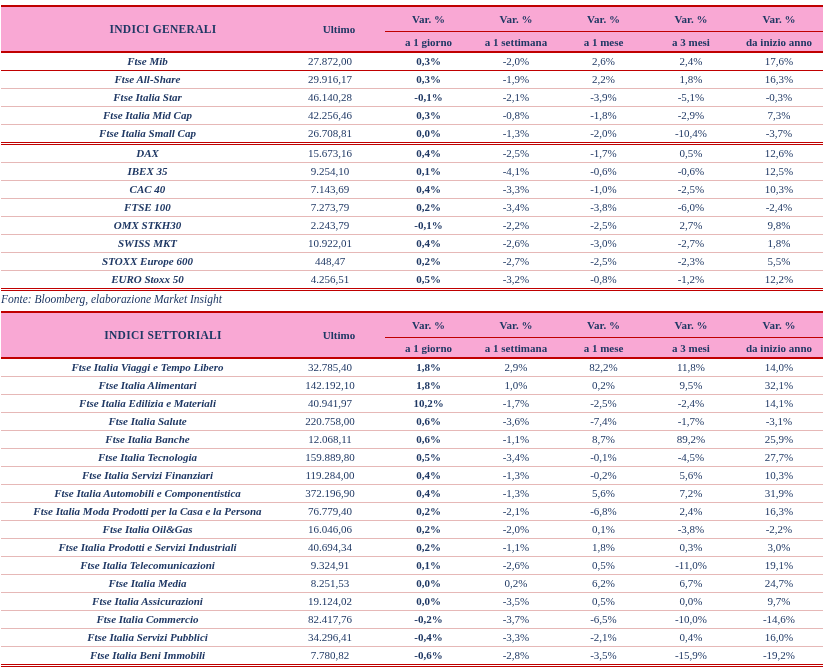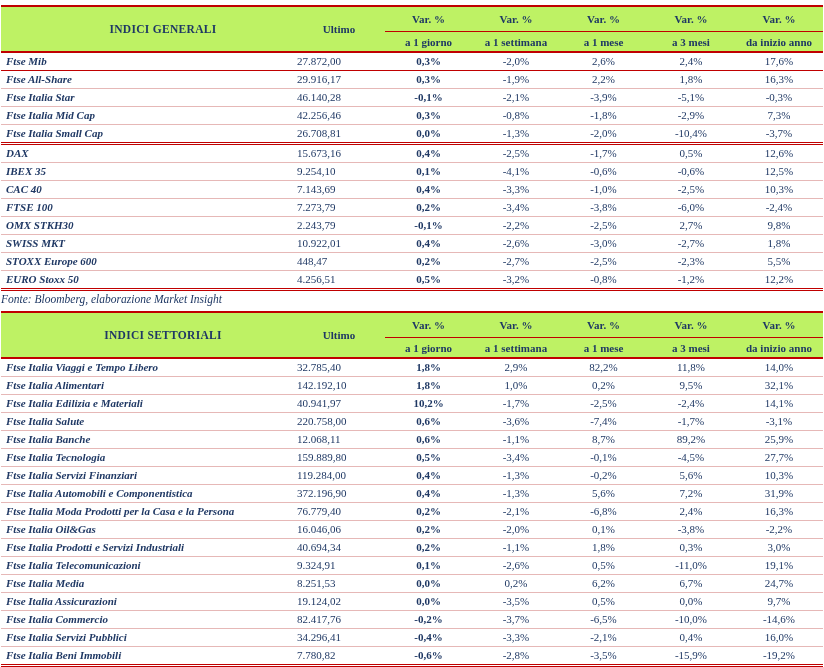--- a/index.html
+++ b/index.html
@@ -8,34 +8,34 @@
     font-family:"Liberation Serif","DejaVu Serif",serif;
     color:#1F3864;
   }
   .page{padding:5px 1px 0 1px;}
   table.idx{
     width:822px;table-layout:fixed;border-collapse:collapse;
     border-top:2px solid #C00000;
   }
   th,td{overflow:hidden;white-space:nowrap;}
   thead th{
-    background:#bef264;color:#1F3864;font-size:11px;
+    background:#f9a8d4;color:#1F3864;font-size:11px;
     font-weight:bold;padding:1px 2px;
   }
   th.h-title{font-size:11.5px;letter-spacing:.3px;border-bottom:2px solid #C00000;padding-left:34px;}
   th.h-ultimo{border-bottom:2px solid #C00000;text-align:center;}
   th.h-var{height:22px;border-bottom:1px solid #C00000;vertical-align:middle;}
   th.h-sub{height:17px;border-bottom:2px solid #C00000;vertical-align:middle;}
   tbody td{
     font-size:11px;height:17px;line-height:17px;
     border-bottom:1px solid #E6B8B7;padding:0 4px;
     color:#1F3864;
   }
-  td.c-name{font-weight:bold;font-style:italic;text-align:left;padding-left:5px;}
-  td.c-ultimo{text-align:left;padding-right:22px;}
+  td.c-name{font-weight:bold;font-style:italic;text-align:center;padding-left:5px;}
+  td.c-ultimo{text-align:center;padding-right:22px;}
   td.c-var{text-align:center;}
   td.c-d1{font-weight:bold;}
   tr.em-row td{border-bottom:1px solid #C00000;}
   tr.section-end td{border-bottom:3px double #C00000;}
   tr.table-end td{border-bottom:3px double #C00000;}
   .fonte{
     width:818px;text-align:left;font-style:italic;font-size:11.5px;
     color:#1F3864;padding:2px 4px 3px 0;
   }
   .tbl-block{margin-bottom:2px;}

